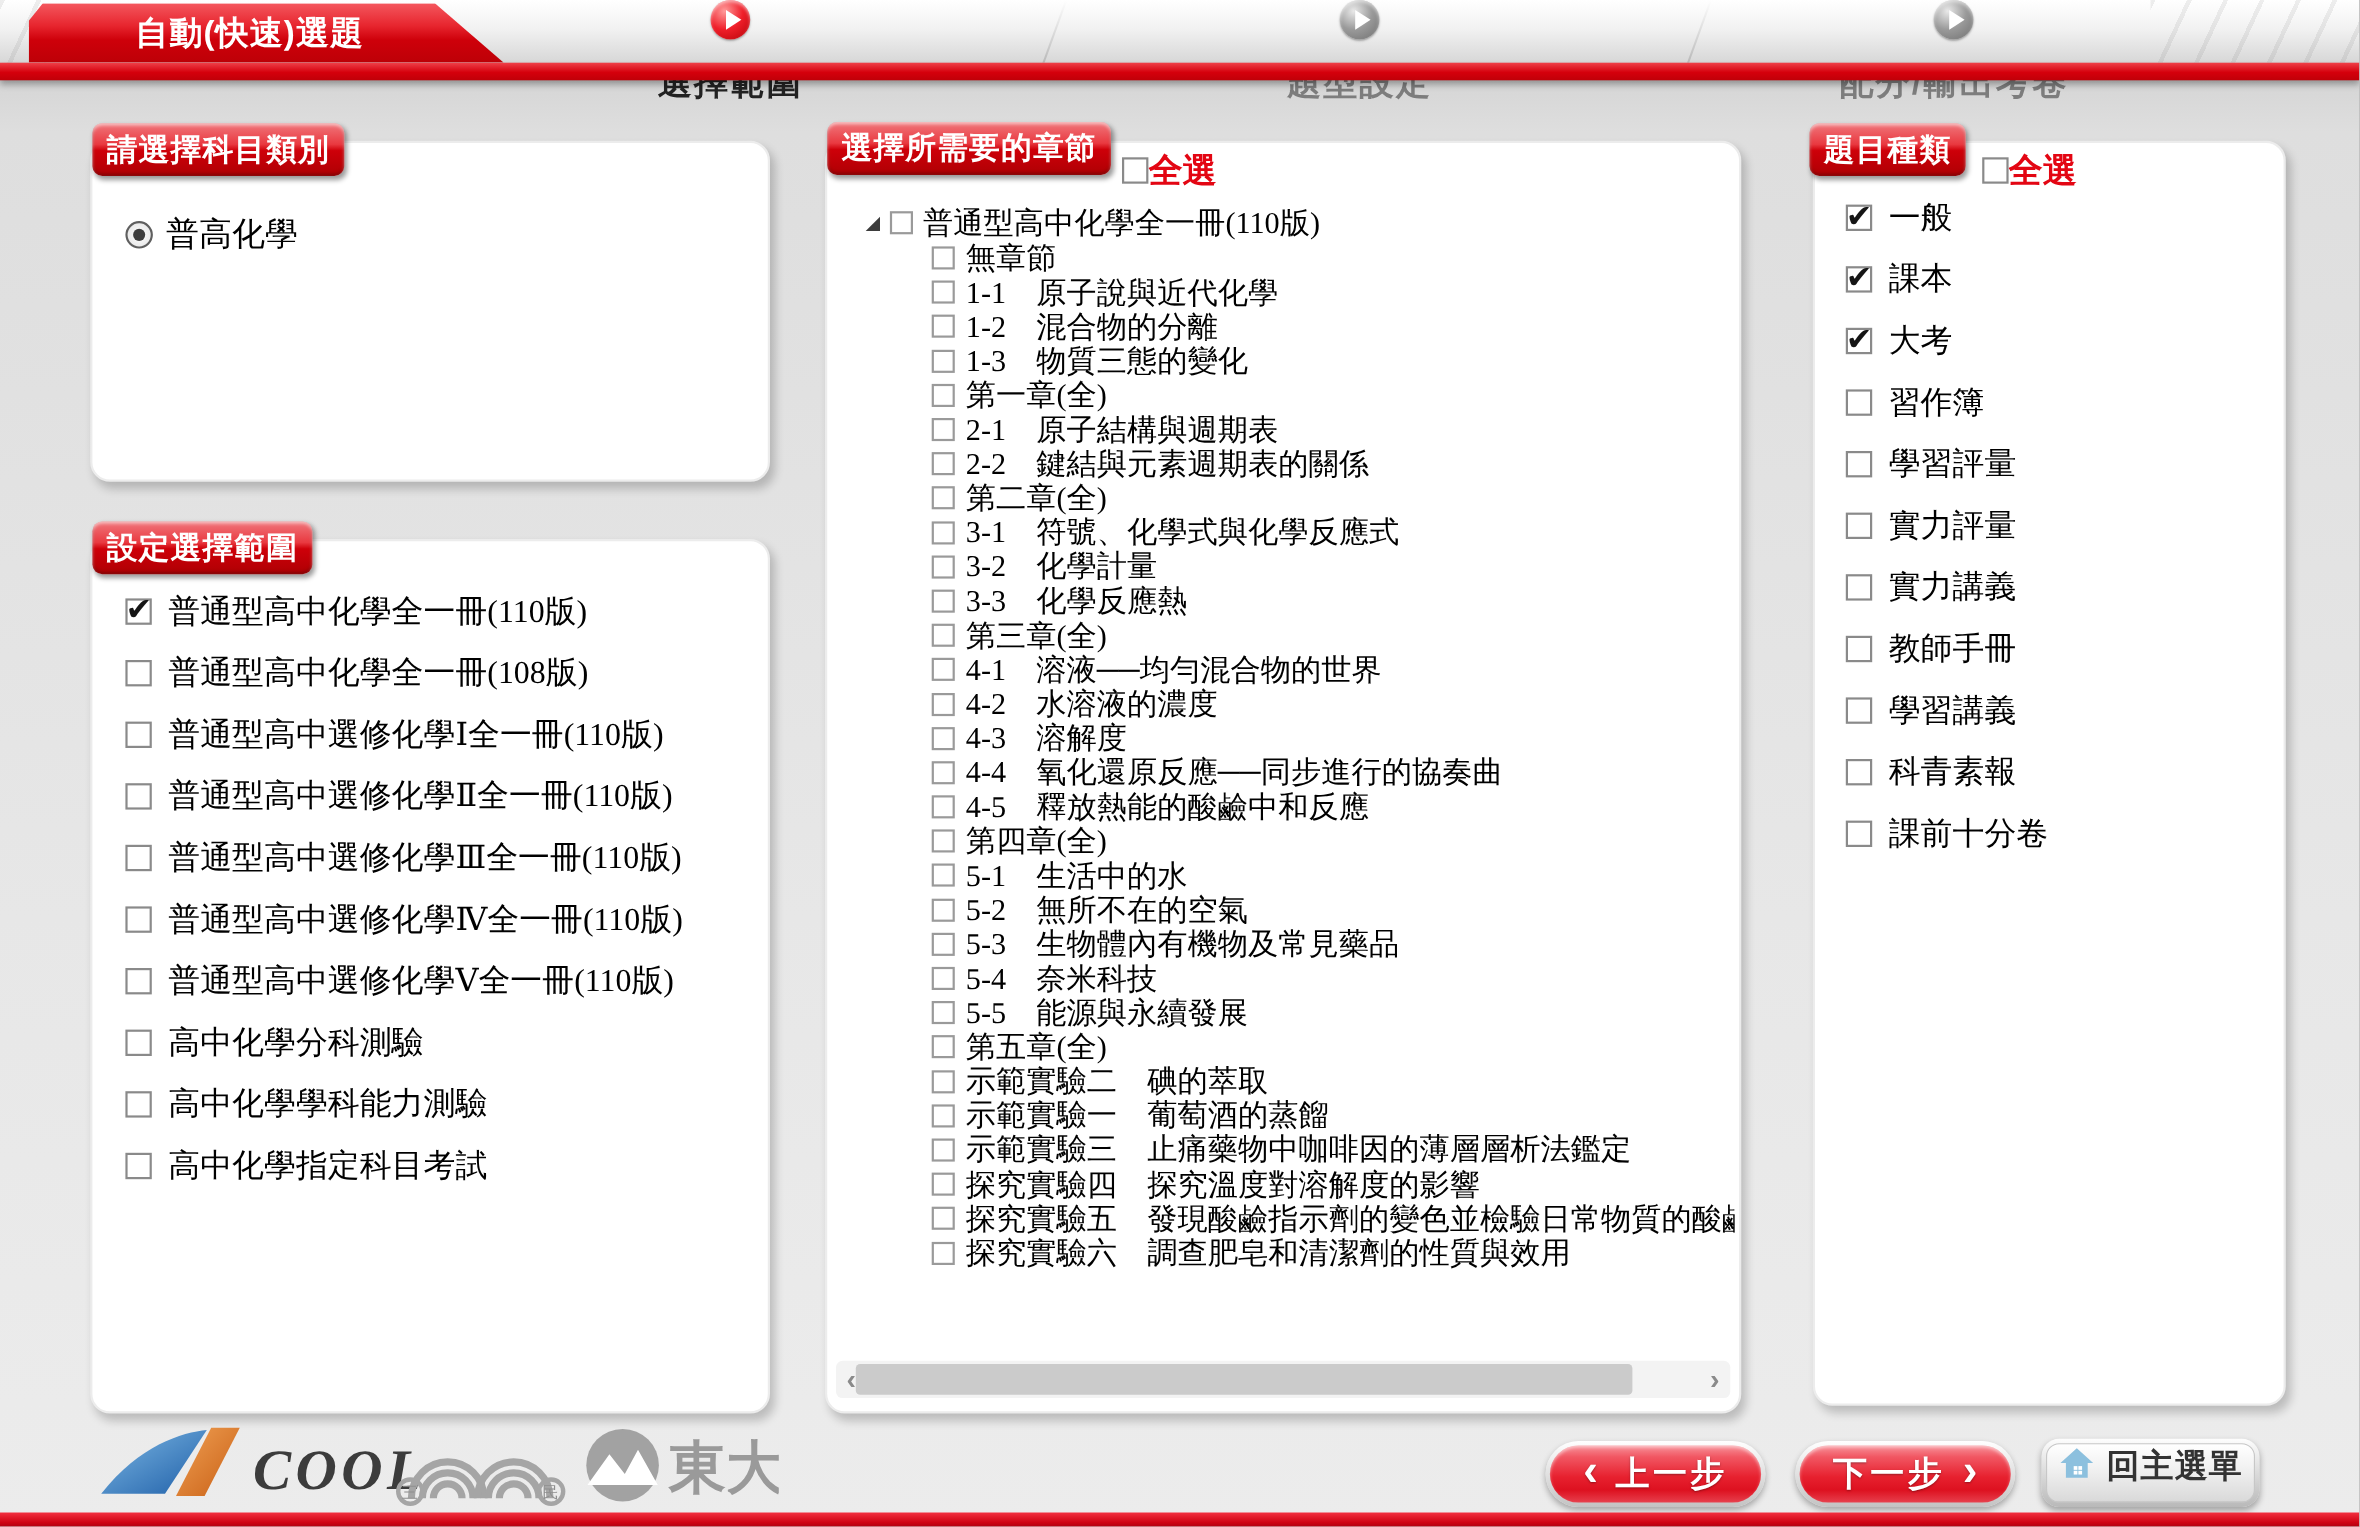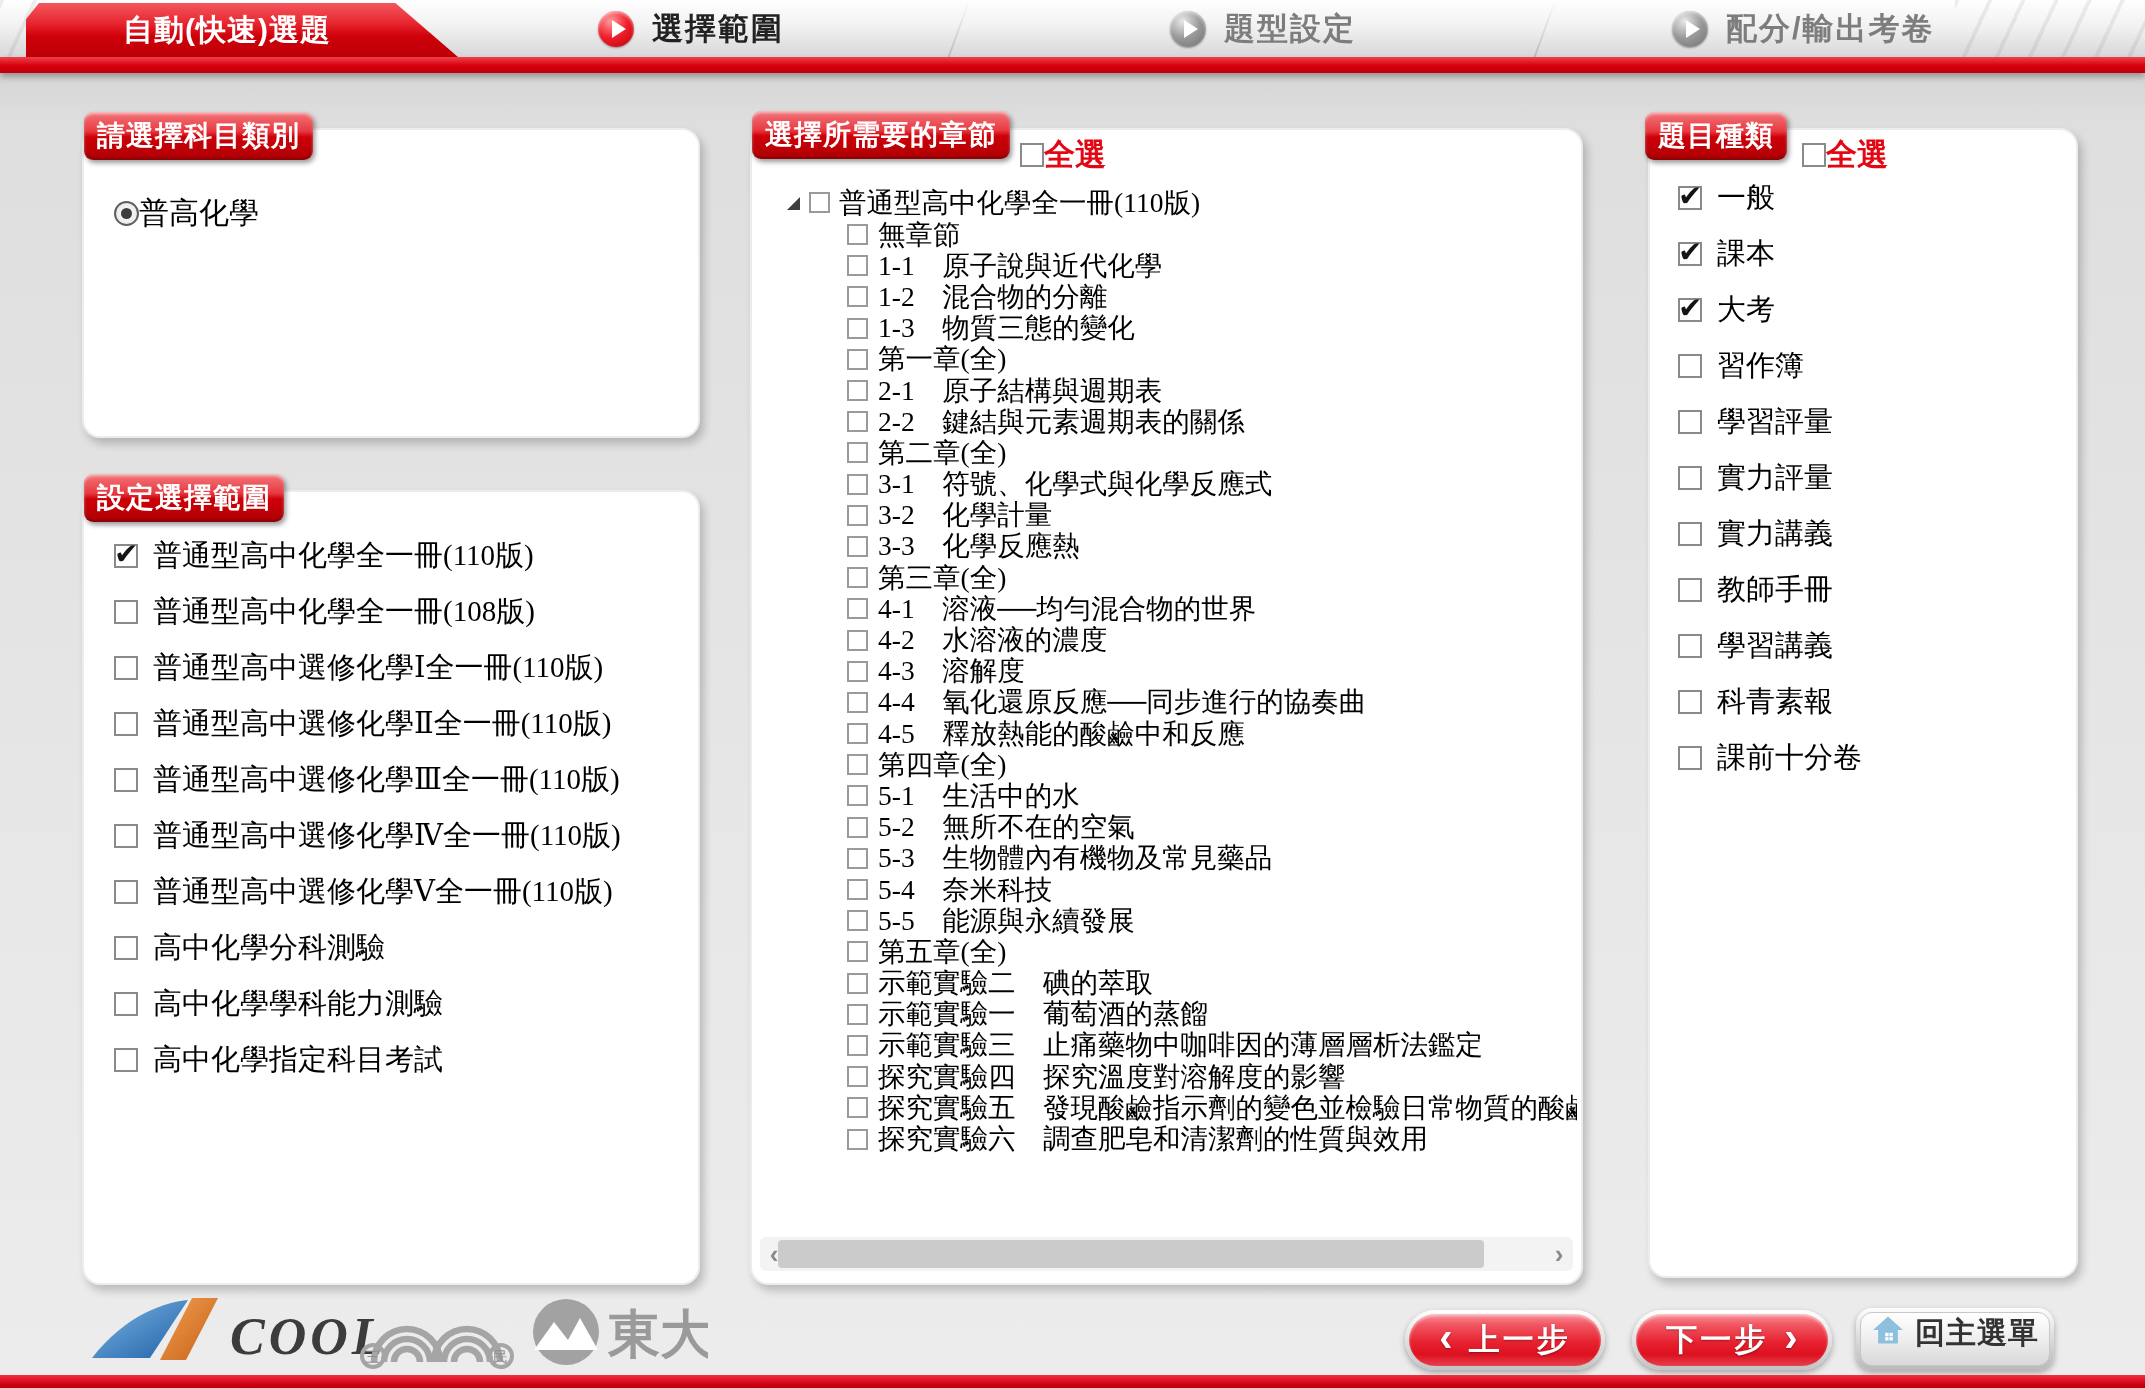--- a/index.html
+++ b/index.html
@@ -13,21 +13,21 @@
   .stripes{position:absolute;top:0;height:57px;
     background:repeating-linear-gradient(115deg,rgba(90,90,90,0.10) 0 4px,transparent 4px 30px);}
   .stripes.left{left:0;width:42px;}
   .stripes.right{right:0;width:190px;}
   .sep{position:absolute;top:0;width:2px;height:57px;background:linear-gradient(180deg,#ffffff,#b9b9b9);transform:skewX(-20deg);}
   .tab-active{position:absolute;left:26px;top:3px;width:432px;height:54px;
     background:linear-gradient(180deg,#f4575e 0%,#e7252e 38%,#ce000a 62%,#bd0007 100%);
     clip-path:polygon(0 100%,0 30%,3% 0,85.5% 0,100% 100%);
     display:flex;align-items:center;justify-content:center;}
   .tab-active span{color:#fff;font-size:30px;font-weight:bold;letter-spacing:1px;padding-right:30px;}
-  .tab{position:absolute;top:0;height:57px;display:flex;align-items:center;gap:18px;cursor:default;}
+  .tab{position:absolute;top:0;height:57px;display:flex;align-items:center;gap:18px;cursor:default;flex-direction:column;}
   .tab-label{font-size:31px;font-weight:bold;letter-spacing:2px;}
   .tab-label.dark{color:#222;}
   .tab-label.gray{color:#7d7d7d;}
   .play{width:36px;height:36px;border-radius:50%;position:relative;flex:none;
     box-shadow:inset 0 2px 3px rgba(255,255,255,.55),0 1px 2px rgba(0,0,0,.35);}
   .play.red{background:radial-gradient(circle at 35% 28%,#ff9b9b 0%,#ef1f2a 48%,#b40006 100%);}
   .play.gray{background:radial-gradient(circle at 35% 28%,#e9e9e9 0%,#9a9a9a 48%,#6e6e6e 100%);}
   .play::after{content:"";position:absolute;left:14px;top:9px;width:0;height:0;
     border-left:14px solid #fff;border-top:9px solid transparent;border-bottom:9px solid transparent;}
   .redstrip{position:absolute;left:0;top:57px;width:2145px;height:16px;
@@ -44,21 +44,21 @@
   .red-label{color:#e30613;font-weight:bold;font-size:31px;font-family:"Liberation Serif","DejaVu Serif",serif;}
   
   .cb{background:#fff;border:2px solid #8a8a8a;position:relative;flex:none;}
   .cb24{width:24px;height:24px;}
   .cb20{width:21px;height:21px;border-color:#9a9a9a;}
   .checked > .cb::after{content:"✔";position:absolute;left:-2px;top:-9px;font-size:29px;font-weight:bold;color:#151515;
     font-family:"DejaVu Sans",sans-serif;}
   .radio{width:25px;height:25px;border-radius:50%;border:2px solid #5f5f5f;background:radial-gradient(#ffffff,#e2e2e2);position:relative;flex:none;}
   .selected > .radio::after{content:"";position:absolute;inset:5px;border-radius:50%;background:#3d3d3d;}
   
-  .srow{display:flex;align-items:center;gap:0;height:50px;}
+  .srow{display:flex;align-items:center;gap:12px;height:50px;}
   .cjk{font-family:"Liberation Serif","DejaVu Serif",serif;color:#000;white-space:nowrap;}
   .srow .cjk{font-size:30px;}
   
   .lrow{display:flex;align-items:center;gap:15px;height:56px;}
   .lrow .cjk{font-size:29px;}
   
   .tree{position:absolute;left:0;top:0;right:4px;bottom:52px;overflow:hidden;padding:56px 0 0 35px;}
   .troot{display:flex;align-items:center;gap:9px;height:33px;}
   .expander{width:0;height:0;border-bottom:13px solid #3d3d3d;border-left:13px solid transparent;flex:none;margin-top:2px;}
   .trow{display:flex;align-items:center;gap:10px;height:31.2px;margin-left:60px;}

